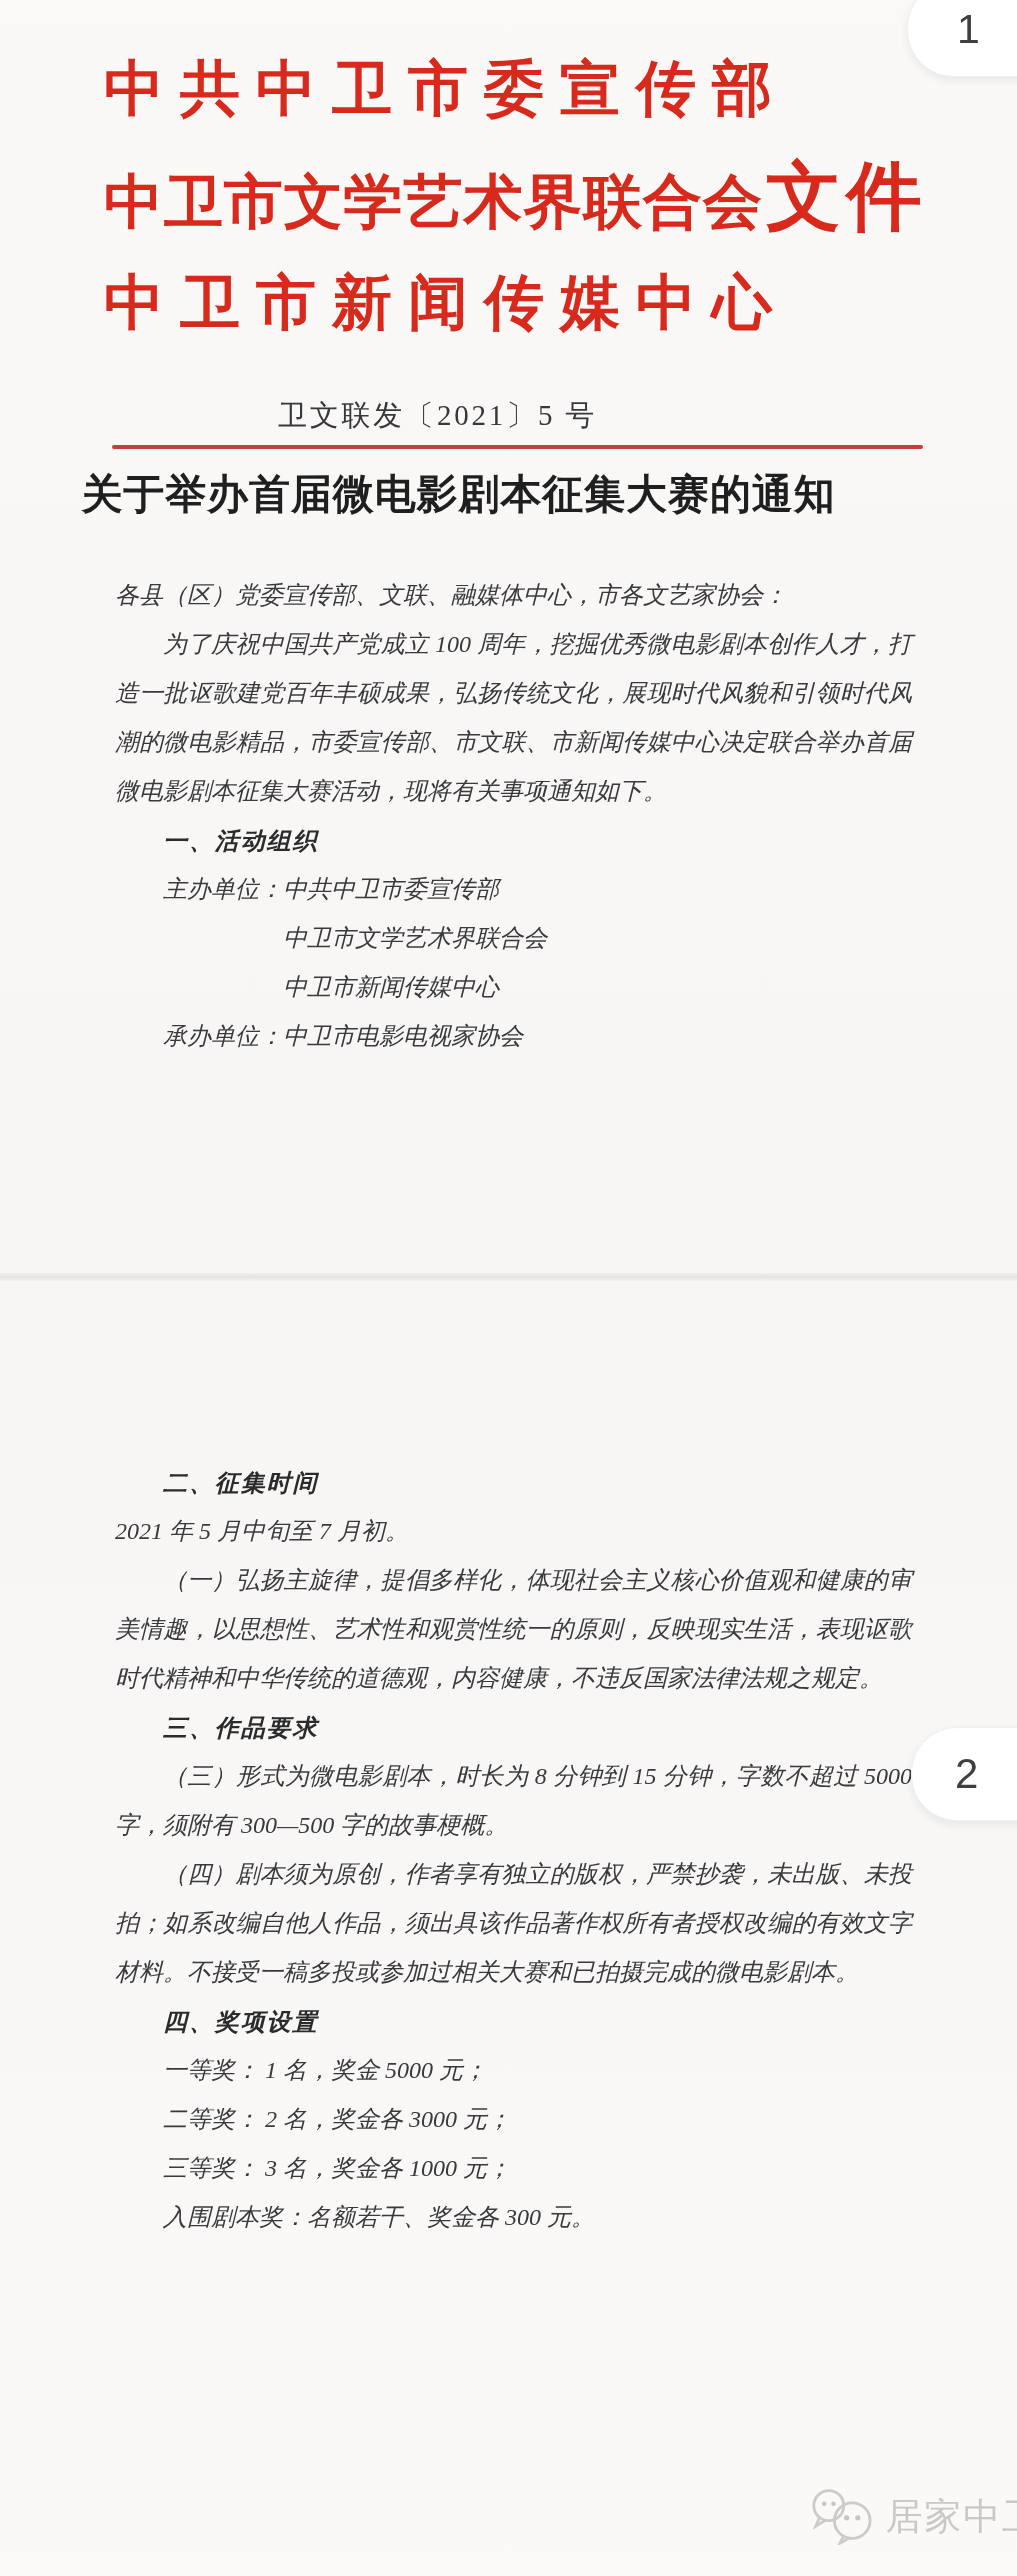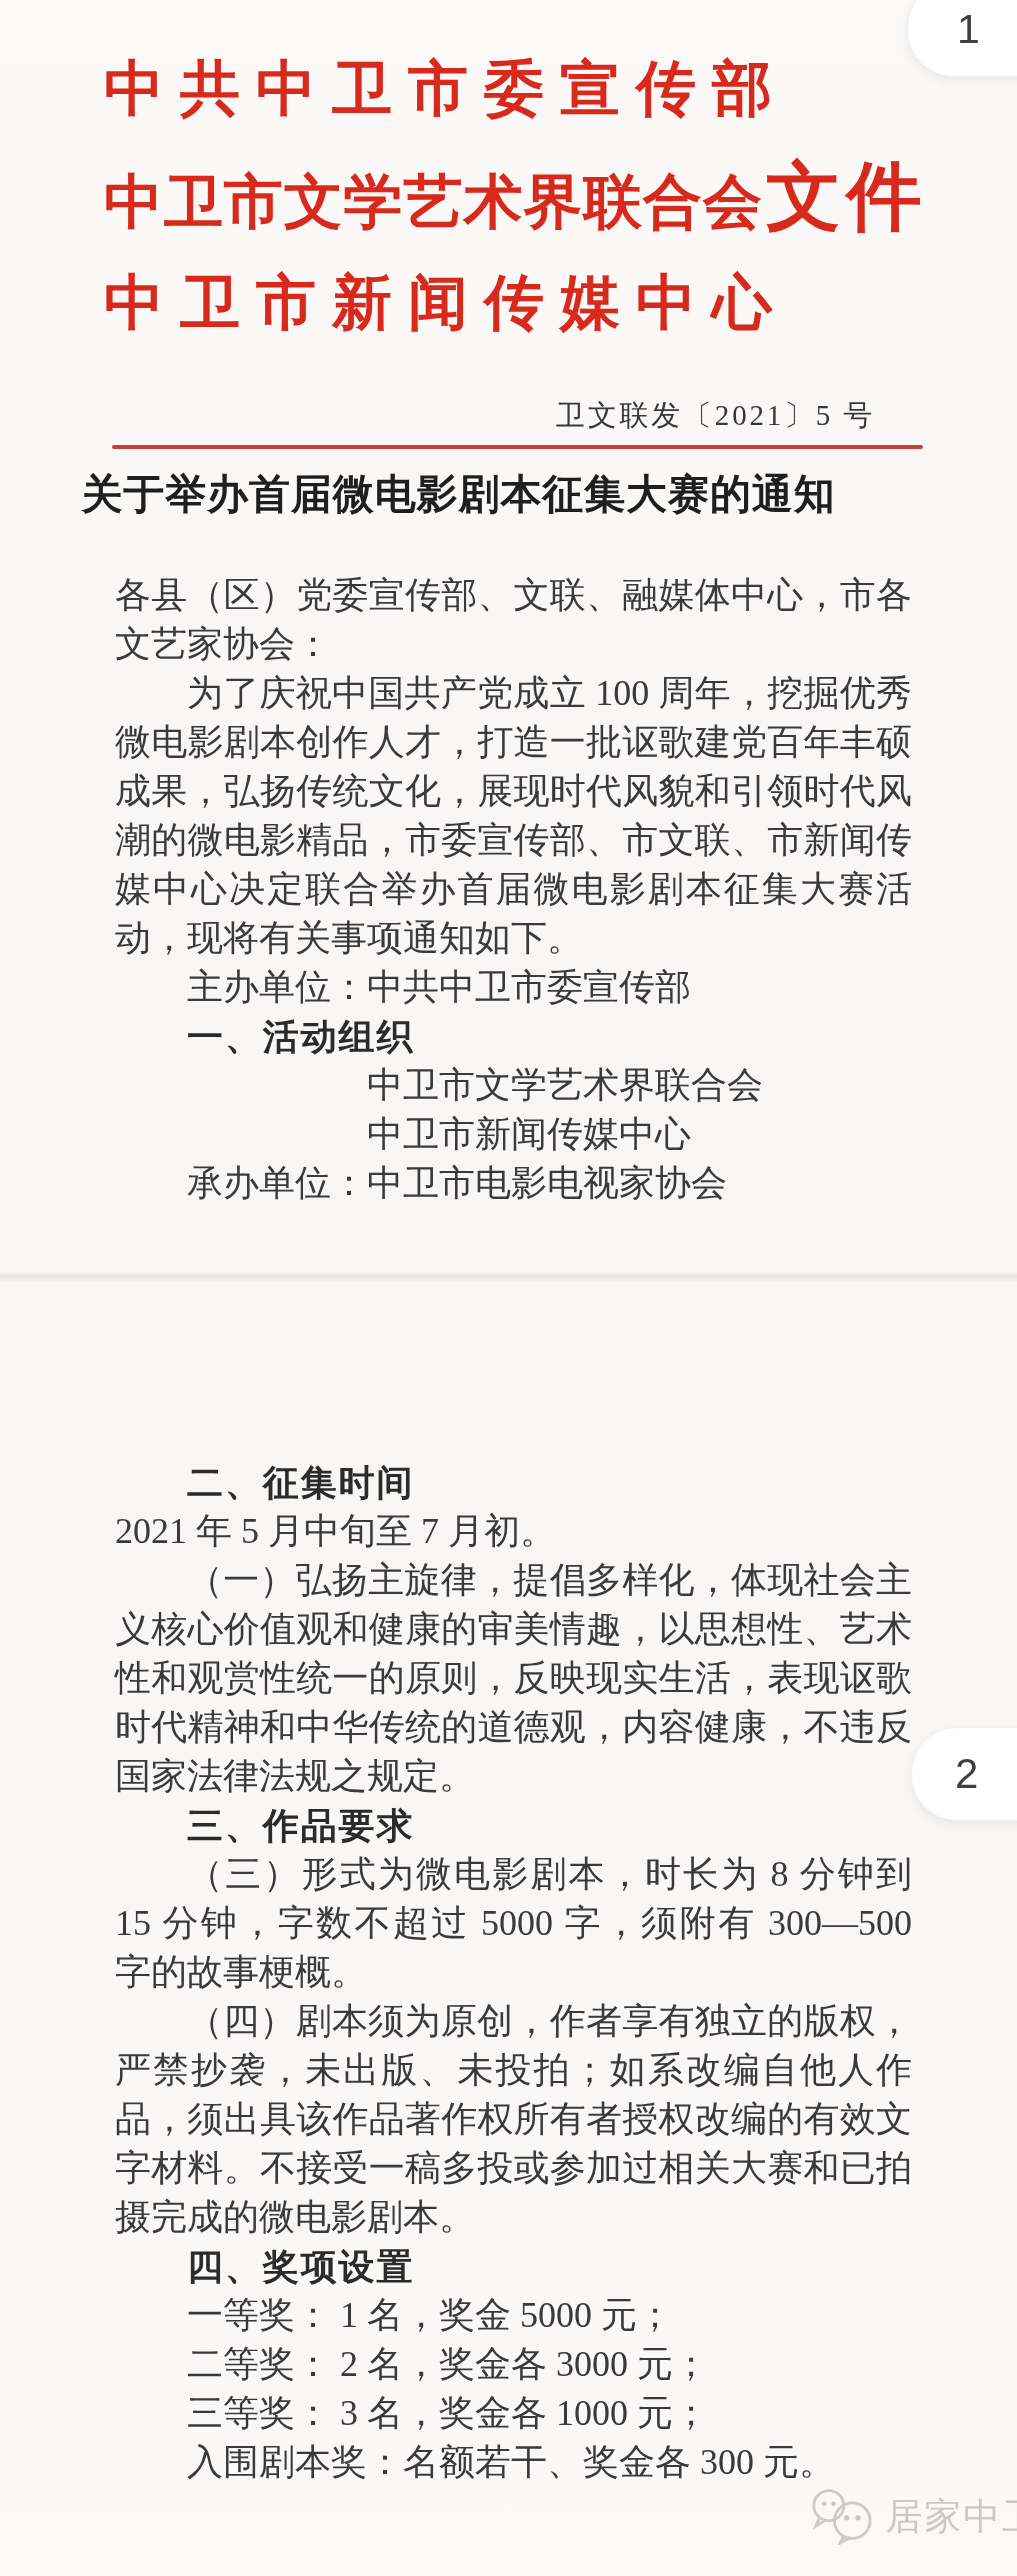--- a/index.html
+++ b/index.html
@@ -16,36 +16,37 @@
     color:#d8291d;font-weight:700;white-space:nowrap;
     font-family:"Liberation Serif","DejaVu Serif",serif;
   }
   .rh1{top:53px;font-size:60px;line-height:72px;letter-spacing:16px;}
   .rh2{top:154px;font-size:59px;line-height:85px;letter-spacing:0.9px;}
   .rh2 .suffix{font-size:75px;margin-left:3px;letter-spacing:5.7px;}
   .rh3{top:267px;font-size:60px;line-height:72px;letter-spacing:16px;}
   
   .doc-number{
     position:absolute;top:396px;left:0;width:875px;
-    text-align:right;font-size:29px;color:#38383a;letter-spacing:2.8px;
+    text-align:center;font-size:29px;color:#38383a;letter-spacing:2.8px;
   }
   .red-rule{
     position:absolute;top:445px;left:112px;width:811px;height:3.8px;
     background:#c5403a;border-radius:1.9px;
   }
   .doc-title{
     position:absolute;top:467px;left:0;width:917px;
     text-align:center;font-size:41px;font-weight:700;color:#1f1f1f;
     letter-spacing:0.9px;
   }
   
   .body{
     position:absolute;left:115px;width:797px;
-    font-size:36px;color:#3a3a3c;
+    font-size:24px;color:#3a3a3c;
     text-align:justify;
+    font-style:italic;
   }
   .body1{top:571px;line-height:49px;}
   .body2{top:1458px;line-height:49px;}
   .body p{margin:0;}
   .indent{text-indent:2em;}
   .hd{
     font-family:"Liberation Sans","DejaVu Sans",sans-serif;
     font-weight:700;color:#2b2b2b;letter-spacing:1.9px;
   }
   .org-cont{padding-left:7em;}
@@ -85,22 +86,22 @@
   <div class="rh-line rh2"><span>中卫市文学艺术界联合会</span><span class="suffix">文件</span></div>
   <div class="rh-line rh3">中卫市新闻传媒中心</div>
 
   <div class="doc-number">卫文联发〔2021〕5 号</div>
   <div class="red-rule"></div>
   <div class="doc-title">关于举办首届微电影剧本征集大赛的通知</div>
 
   <div class="body body1">
     <p>各县（区）党委宣传部、文联、融媒体中心，市各文艺家协会：</p>
     <p class="indent">为了庆祝中国共产党成立 100 周年，挖掘优秀微电影剧本创作人才，打造一批讴歌建党百年丰硕成果，弘扬传统文化，展现时代风貌和引领时代风潮的微电影精品，市委宣传部、市文联、市新闻传媒中心决定联合举办首届微电影剧本征集大赛活动，现将有关事项通知如下。</p>
+    <p class="indent hd">一、活动组织</p>
     <p class="indent"><span>主办单位：</span><span>中共中卫市委宣传部</span></p>
-    <p class="indent hd">一、活动组织</p>
     <p class="org-cont">中卫市文学艺术界联合会</p>
     <p class="org-cont">中卫市新闻传媒中心</p>
     <p class="indent"><span>承办单位：</span><span>中卫市电影电视家协会</span></p>
   </div>
 
   <div class="page-divider"></div>
 
   <div class="body body2">
     <p class="indent hd">二、征集时间</p>
     <p>2021 年 5 月中旬至 7 月初。</p>

